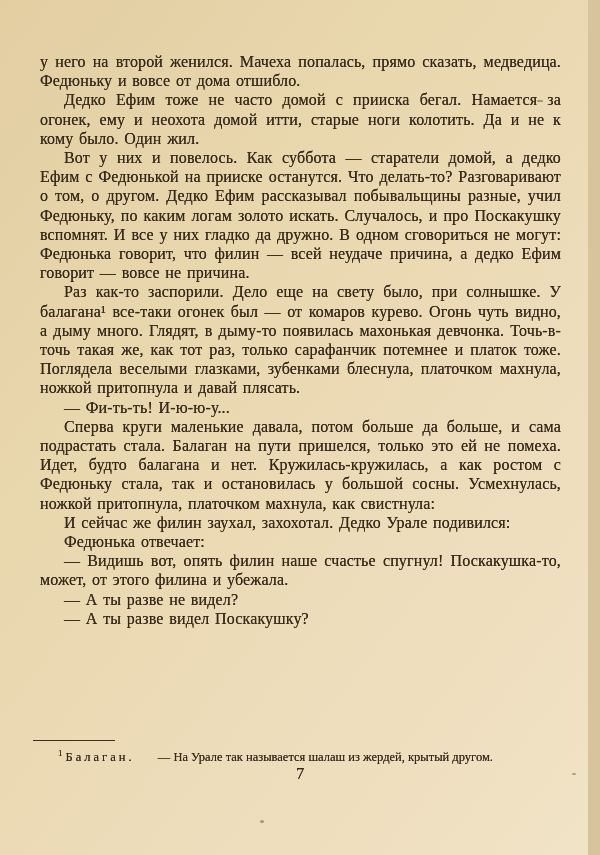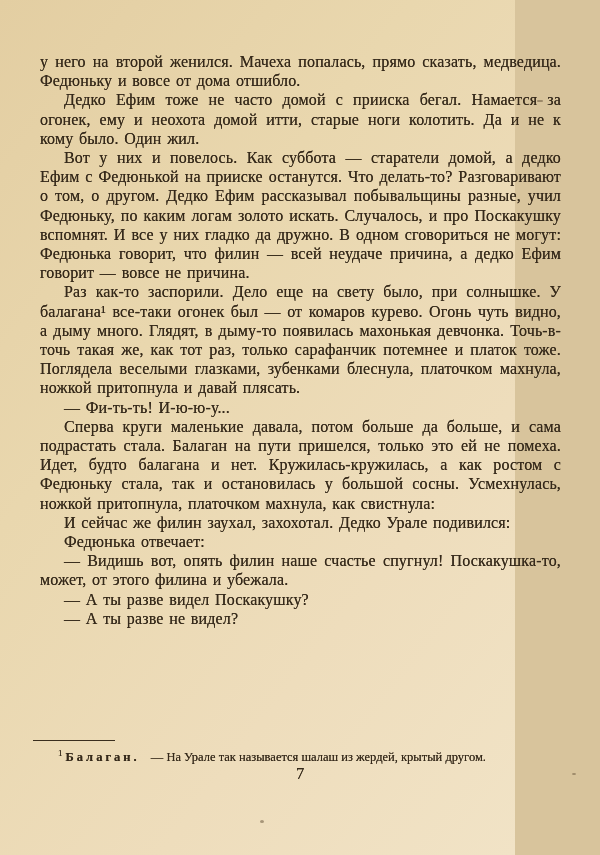--- a/index.html
+++ b/index.html
@@ -7,21 +7,21 @@
     padding: 0;
   }
   body {
     width: 600px;
     height: 855px;
     overflow: hidden;
     background: #d8c49c;
   }
   .page {
     position: relative;
-    width: 515px;
+    width: 588px;
     height: 855px;
     background: linear-gradient(128deg, #e3cea2 0%, #e9d7ae 35%, #eeddbc 70%, #f1e3c6 100%);
     font-family: "Liberation Serif", "DejaVu Serif", serif;
     color: #35291a;
   }
   .text-block {
     position: absolute;
     left: 40px;
     top: 52px;
     width: 521px;
@@ -56,22 +56,21 @@
     line-height: 15px;
     text-indent: 18px;
     text-shadow: 0 0 0.3px rgba(53, 41, 26, 0.8);
   }
   .footnote sup {
     font-size: 9px;
     margin-right: 3px;
   }
   .fn-term {
     letter-spacing: 3px;
-    margin-right: 8px;
-    font-weight: bold;
+    margin-right: 20px;
   }
   .page-number {
     position: absolute;
     left: 0;
     top: 764px;
     width: 600px;
     text-align: center;
     font-size: 16.5px;
     text-shadow: 0 0 0.3px rgba(53, 41, 26, 0.8);
   }
@@ -93,22 +92,22 @@
   <div class="text-block">
     <p class="para first">у него на второй женился. Мачеха попалась, прямо сказать, медведица. Федюньку и вовсе от дома отшибло.</p>
     <p class="para">Дедко Ефим тоже не часто домой с прииска бегал. Намается за огонек, ему и неохота домой итти, старые ноги колотить. Да и не к кому было. Один жил.</p>
     <p class="para">Вот у них и повелось. Как суббота — старатели домой, а дедко Ефим с Федюнькой на прииске останутся. Что делать-то? Разговаривают о том, о другом. Дедко Ефим рассказывал побывальщины разные, учил Федюньку, по каким логам золото искать. Случалось, и про Поскакушку вспомнят. И все у них гладко да дружно. В одном сговориться не могут: Федюнька говорит, что филин — всей неудаче причина, а дедко Ефим говорит — вовсе не причина.</p>
     <p class="para">Раз как-то заспорили. Дело еще на свету было, при солнышке. У балагана¹ все-таки огонек был — от комаров курево. Огонь чуть видно, а дыму много. Глядят, в дыму-то появилась махонькая девчонка. Точь-в-точь такая же, как тот раз, только сарафанчик потемнее и платок тоже. Поглядела веселыми глазками, зубенками блеснула, платочком махнула, ножкой притопнула и давай плясать.</p>
     <p class="para">— Фи-ть-ть! И-ю-ю-у...</p>
     <p class="para">Сперва круги маленькие давала, потом больше да больше, и сама подрастать стала. Балаган на пути пришелся, только это ей не помеха. Идет, будто балагана и нет. Кружилась-кружилась, а как ростом с Федюньку стала, так и остановилась у большой сосны. Усмехнулась, ножкой притопнула, платочком махнула, как свистнула:</p>
     <p class="para">И сейчас же филин заухал, захохотал. Дедко Урале подивился:</p>
     <p class="para">Федюнька отвечает:</p>
     <p class="para">— Видишь вот, опять филин наше счастье спугнул! Поскакушка-то, может, от этого филина и убежала.</p>
+    <p class="para">— А ты разве не видел?</p>
     <p class="para">— А ты разве видел Поскакушку?</p>
-    <p class="para">— А ты разве не видел?</p>
   </div>
 
   <div class="footnote-rule"></div>
 
   <div class="footnote">
     <sup>1</sup><span class="fn-term">Балаган.</span> <span>— На Урале так называется шалаш из жердей, крытый другом.</span>
   </div>
 
   <div class="page-number">7</div>
 

